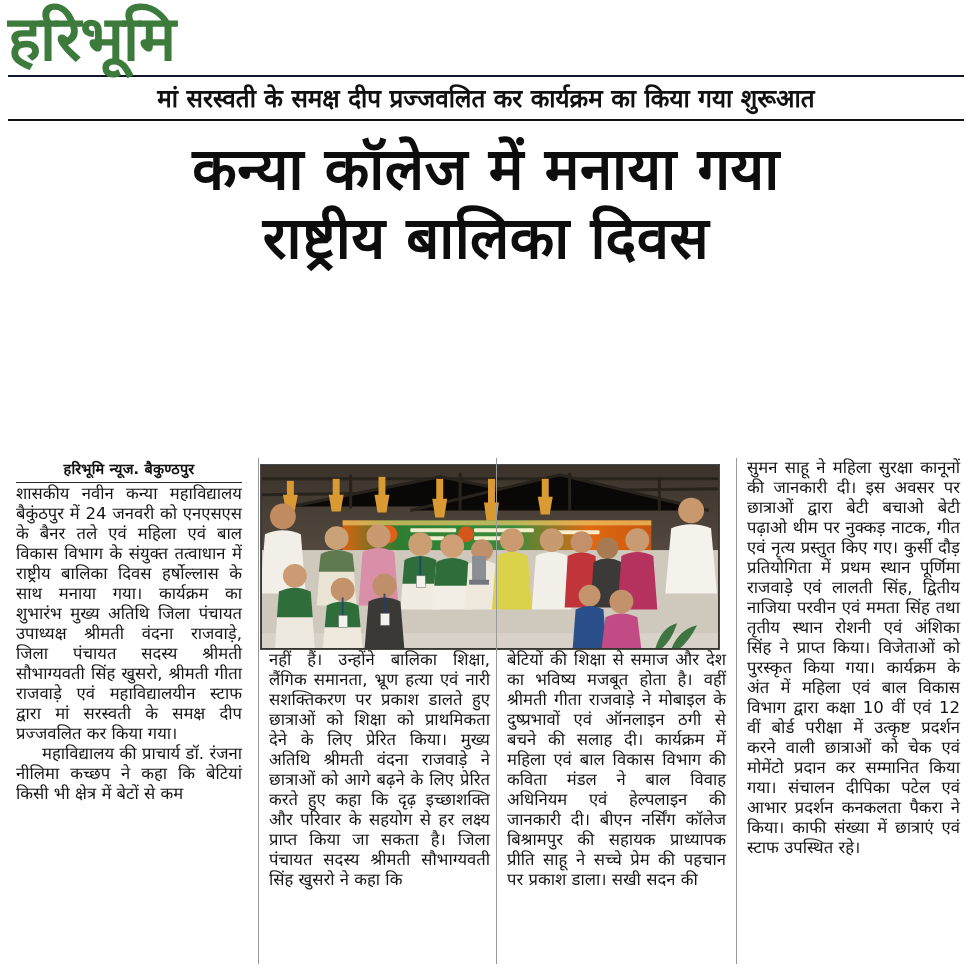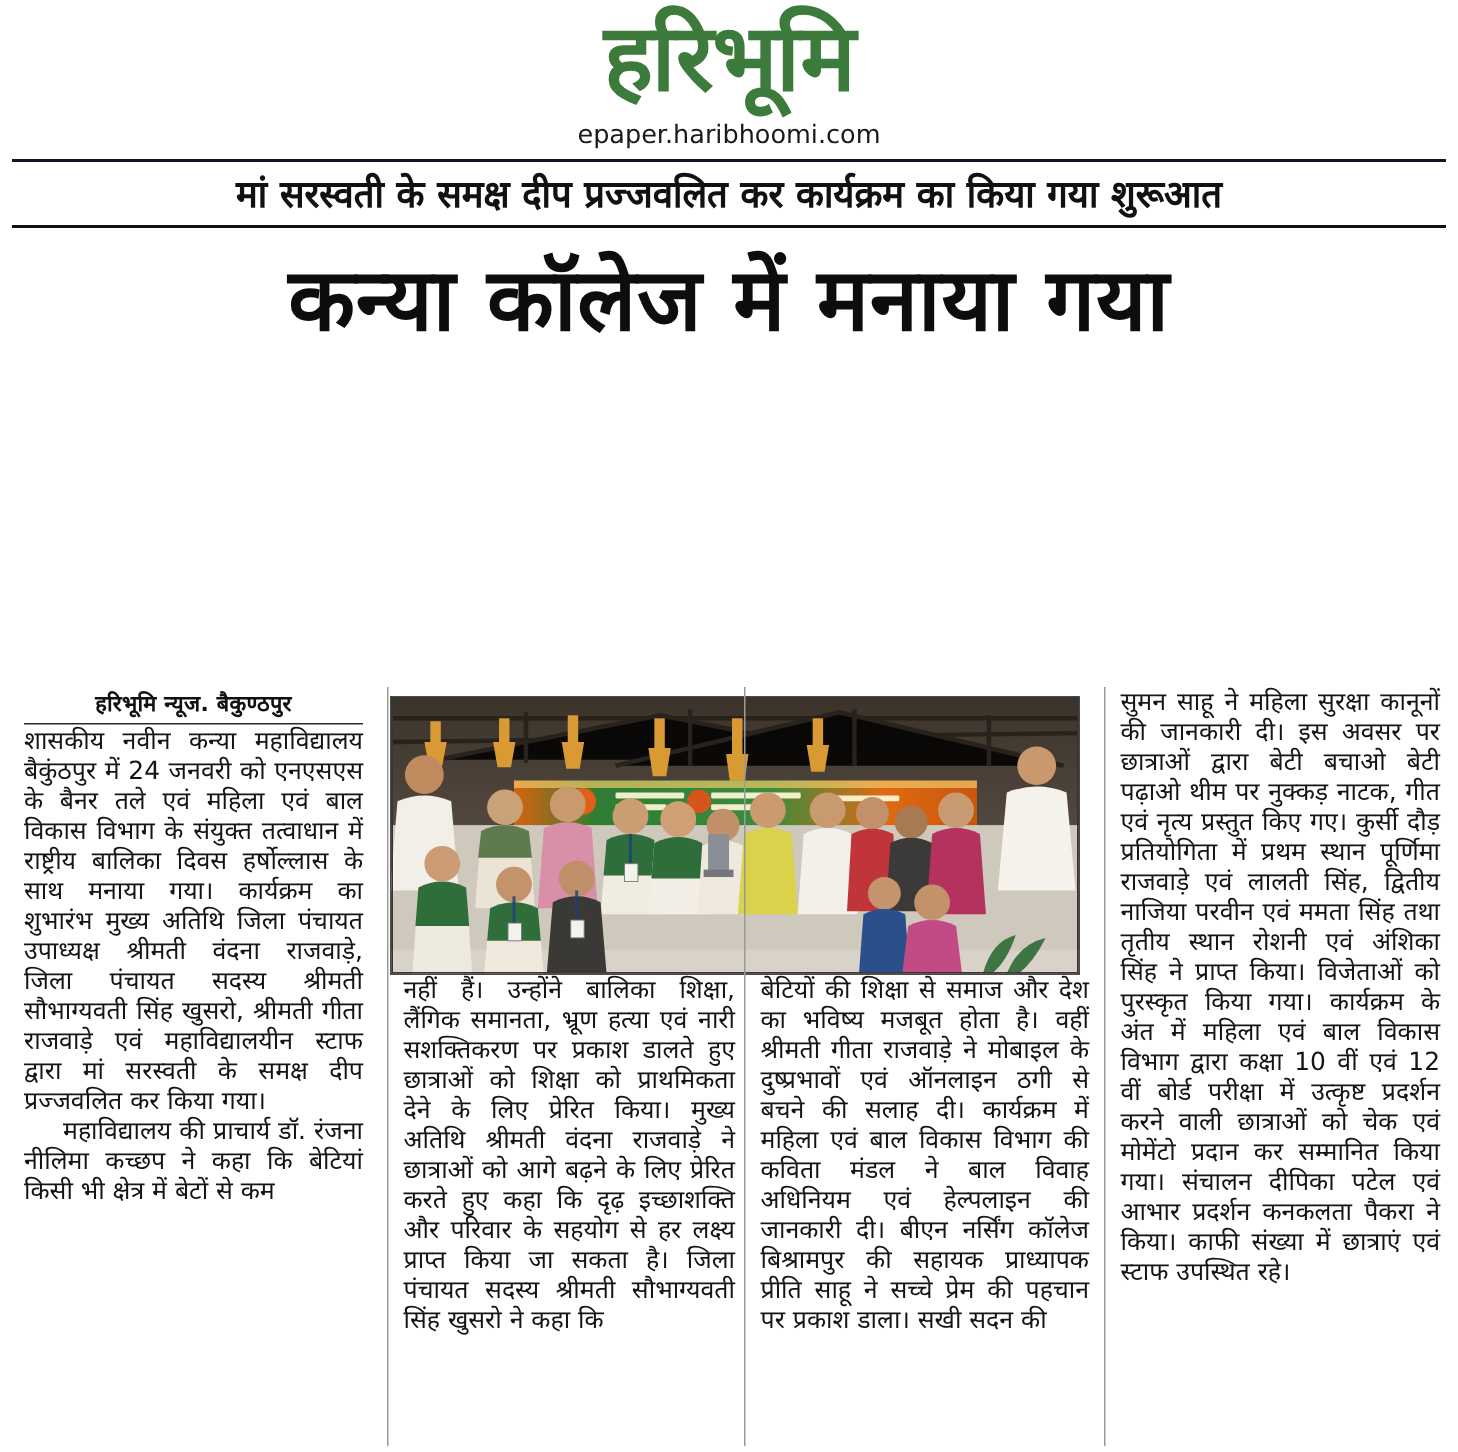--- a/index.html
+++ b/index.html
@@ -14,21 +14,21 @@
   }
   .page{
     width:972px;height:968px;
     position:relative;
     box-sizing:border-box;
     padding:0 8px;
   }
 
   
   .masthead{
-    text-align:center;
+    text-align:left;
     padding-top:6px;
   }
   .logo{
     font-family:"DejaVu Sans","Liberation Sans",sans-serif;
     font-weight:bold;
     font-size:62px;
     line-height:1.05;
     color:#3d7b3c;
     letter-spacing:-1px;
   }
@@ -139,29 +139,29 @@
   
   .under-photo{ margin-top:192px; }
 </style>
 </head>
 <body>
 
 <div class="page">
 
   <div class="masthead">
     <div class="logo">हरिभूमि</div>
-    <div class="site">epaper.haribhoomi.com</div>
   </div>
 
   <div class="kicker-wrap">
     <div class="kicker">मां सरस्वती के समक्ष दीप प्रज्जवलित कर कार्यक्रम का किया गया शुरूआत</div>
   </div>
 
   <div class="headline">
     <div class="hl-line">कन्या कॉलेज में मनाया गया</div>
+    <div class="hl-line">राष्ट्रीय बालिका दिवस</div>
   </div>
 
   <div class="content">
 
     <div class="photo">
       <svg viewBox="0 0 460 186" preserveAspectRatio="none">
         <defs>
           <linearGradient id="roofg" x1="0" y1="0" x2="0" y2="1">
             <stop offset="0" stop-color="#3b332a"></stop>
             <stop offset="1" stop-color="#6d6056"></stop>

